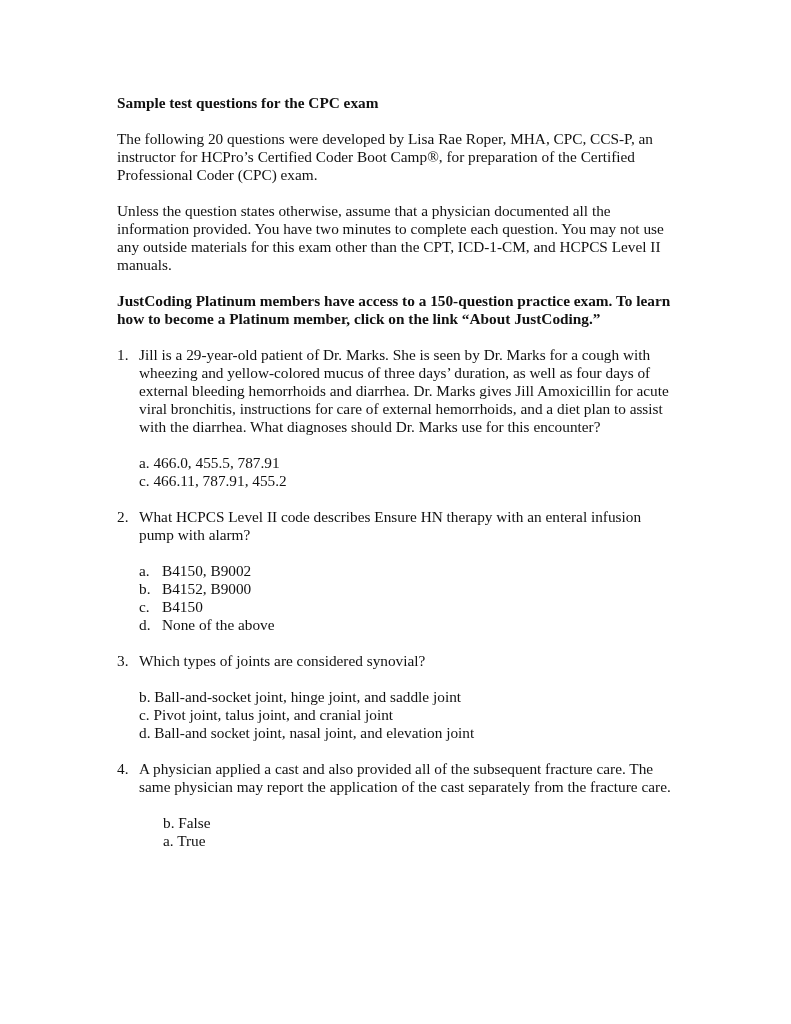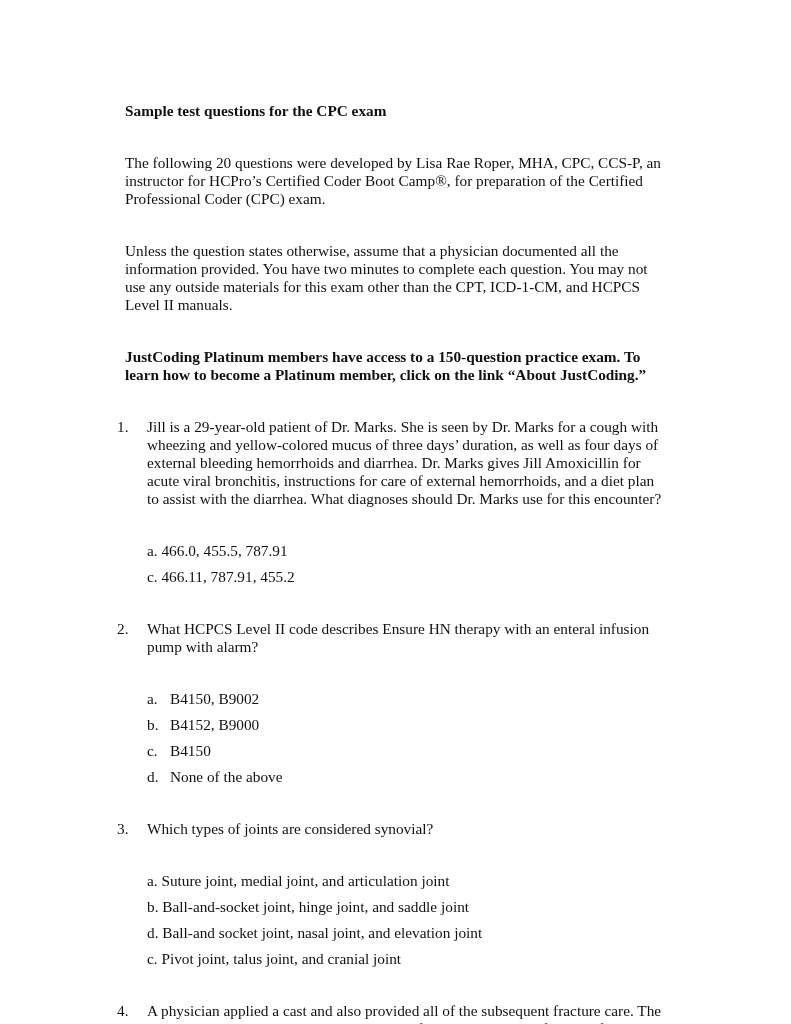--- a/index.html
+++ b/index.html
@@ -1,20 +1,20 @@
 <!DOCTYPE html>
 <html><head>
   <meta charset="utf-8">
   <style>
     html, body { margin: 0; padding: 0; background: #ffffff; }
     body { width: 791px; height: 1024px; position: relative; overflow: hidden;
       font-family: "Liberation Serif", "DejaVu Serif", serif; color: #111; font-size: 15.3px; line-height: 18px; }
     .page { position: absolute; left: 117px; top: 94px; width: 560px; }
-    .title { font-weight: bold; margin: 8px; }
-    p { margin: 8px; }
+    .title { font-weight: bold; margin: 0; }
+    p { margin: 0; }
     .gap { height: 18px; }
     .bold { font-weight: bold; }
     .q { position: relative; padding-left: 22px; }
     .qnum { position: absolute; left: 0; top: 0; }
     .opts { padding-left: 22px; }
     .opts.lettered .opt { position: relative; padding-left: 23px; }
     .opts.lettered .opt .ol { position: absolute; left: 0; }
     .opts.deep { padding-left: 46px; }
   </style>
 </head>
@@ -53,24 +53,23 @@
     <p class="opt"><span class="ol">d.</span><span>None of the above</span></p>
   </div>
   <div class="gap"></div>
 
   <div class="q">
     <span class="qnum">3.</span>
     <p>Which types of joints are considered synovial?</p>
   </div>
   <div class="gap"></div>
   <div class="opts">
-    <p>a. Suture joint, medial joint, and articulation joint</p>
     <p>b. Ball-and-socket joint, hinge joint, and saddle joint</p>
+    <p>c. Pivot joint, talus joint, and cranial joint</p>
     <p>d. Ball-and socket joint, nasal joint, and elevation joint</p>
-    <p>c. Pivot joint, talus joint, and cranial joint</p>
   </div>
   <div class="gap"></div>
 
   <div class="q">
     <span class="qnum">4.</span>
     <p>A physician applied a cast and also provided all of the subsequent fracture care. The same physician may report the application of the cast separately from the fracture care.</p>
   </div>
   <div class="gap"></div>
   <div class="opts deep">
     <p>b. False</p>

